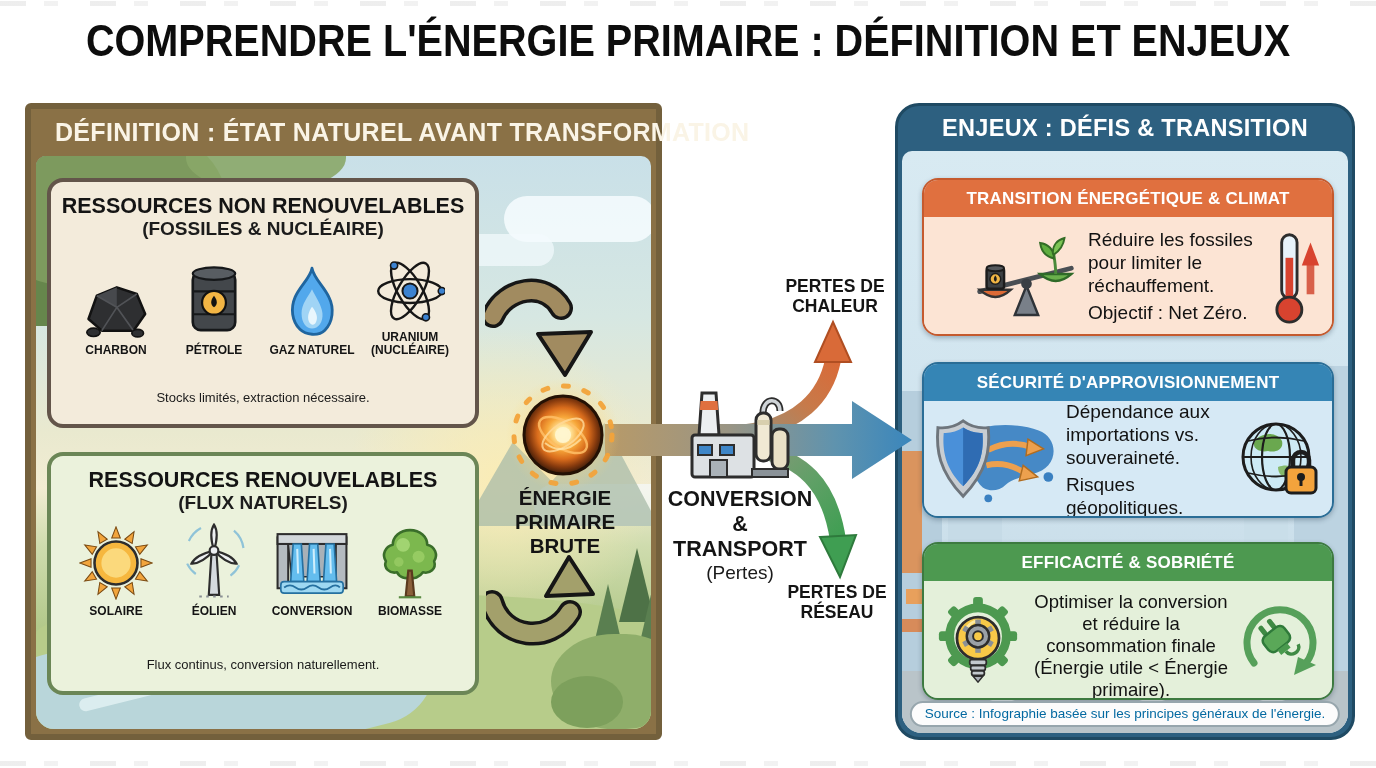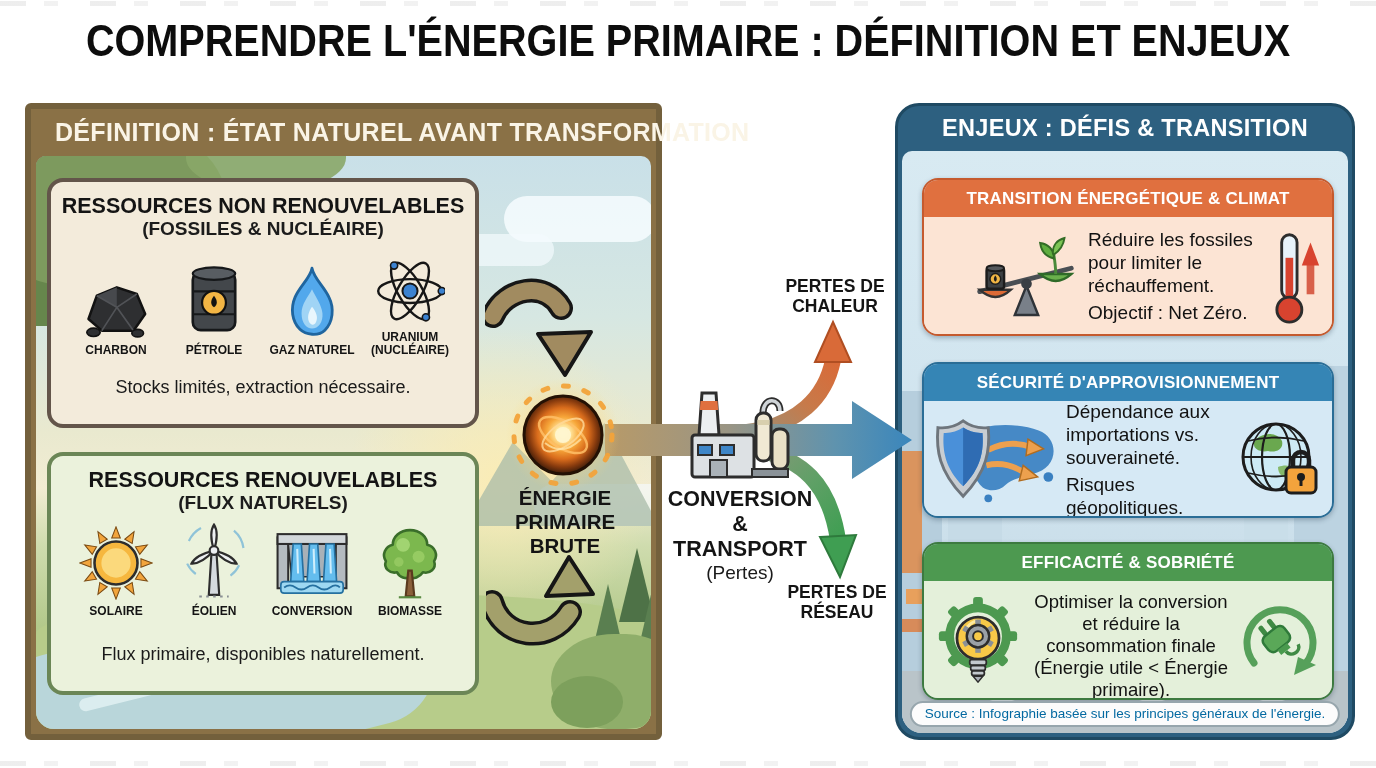--- a/index.html
+++ b/index.html
@@ -47,21 +47,21 @@
   .res-box{position:absolute;left:11px;width:432px;box-sizing:border-box;border-radius:16px;
     text-align:center;z-index:2;}
   .res-box.nonren{top:22px;height:250px;background:#f3ebdb;border:4px solid #63554a;}
   .res-box.ren{top:296px;height:243px;background:#ebf2dc;border:4px solid #6b8656;}
   .res-title{margin-top:12px;font-size:21.5px;font-weight:800;line-height:1.12;color:#141414;}
   .res-subtitle{font-size:19px;font-weight:600;color:#1c1c1c;}
   .res-row{display:flex;justify-content:space-between;align-items:flex-end;padding:0 16px;margin-top:8px;}
   .res-item{flex:1;display:flex;flex-direction:column;align-items:center;}
   .res-ic{height:78px;display:flex;align-items:flex-end;justify-content:center;}
   .res-label{font-size:12px;font-weight:800;line-height:1.1;margin-top:5px;color:#141414;}
-  .res-note{position:absolute;left:0;right:0;bottom:26px;font-size:18px;color:#1a1a1a;}
+  .res-note{position:absolute;left:0;right:0;bottom:19px;font-size:13px;color:#1a1a1a;}
 
   
   .flow-svg{position:absolute;left:600px;top:265px;z-index:2;}
   .arr-io{position:absolute;z-index:2;}
   .a-top{left:485px;top:278px;}
   .a-bot{left:486px;top:552px;}
   .orb-svg{position:absolute;left:505px;top:377px;z-index:3;}
   .orb-label{position:absolute;left:494px;top:486px;width:142px;text-align:center;
     font-size:20.5px;font-weight:800;line-height:1.16;color:#141414;z-index:4;}
   .factory-svg{position:absolute;left:680px;top:385px;z-index:3;}
@@ -276,21 +276,21 @@
                 <circle cx="35" cy="24" r="8" fill="#a8d878" opacity=".85"></circle>
                 <circle cx="53" cy="38" r="7" fill="#9ccf68" opacity=".8"></circle>
                 <circle cx="30" cy="44" r="5.5" fill="#9ccf68" opacity=".7"></circle>
                 <polygon points="38,84 41,54 45,54 48,84" fill="#8a5f3a" stroke="#5a3a1e" stroke-width="2.5"></polygon>
                 <path d="M30,85 H56" stroke="#5a8a42" stroke-width="2.5"></path>
               </svg>
             </span>
             <div class="res-label">BIOMASSE</div>
           </div>
         </div>
-        <div class="res-note">Flux primaire, disponibles naturellement.</div>
+        <div class="res-note">Flux continus, conversion naturellement.</div>
       </div>
     </div>
   </section>
 
   <svg class="arr-io a-top" width="110" height="100" viewBox="0 0 110 100">
     <path d="M8,38 C20,10 60,2 76,30" fill="none" stroke="#161616" stroke-width="24" stroke-linecap="round"></path>
     <path d="M8,38 C20,10 60,2 76,30" fill="none" stroke="#a18b60" stroke-width="17" stroke-linecap="round"></path>
     <polygon points="53,56 106,54 80,97" fill="#a18b60" stroke="#161616" stroke-width="4" stroke-linejoin="round"></polygon>
   </svg>
   <svg class="arr-io a-bot" width="112" height="95" viewBox="0 0 112 95">

